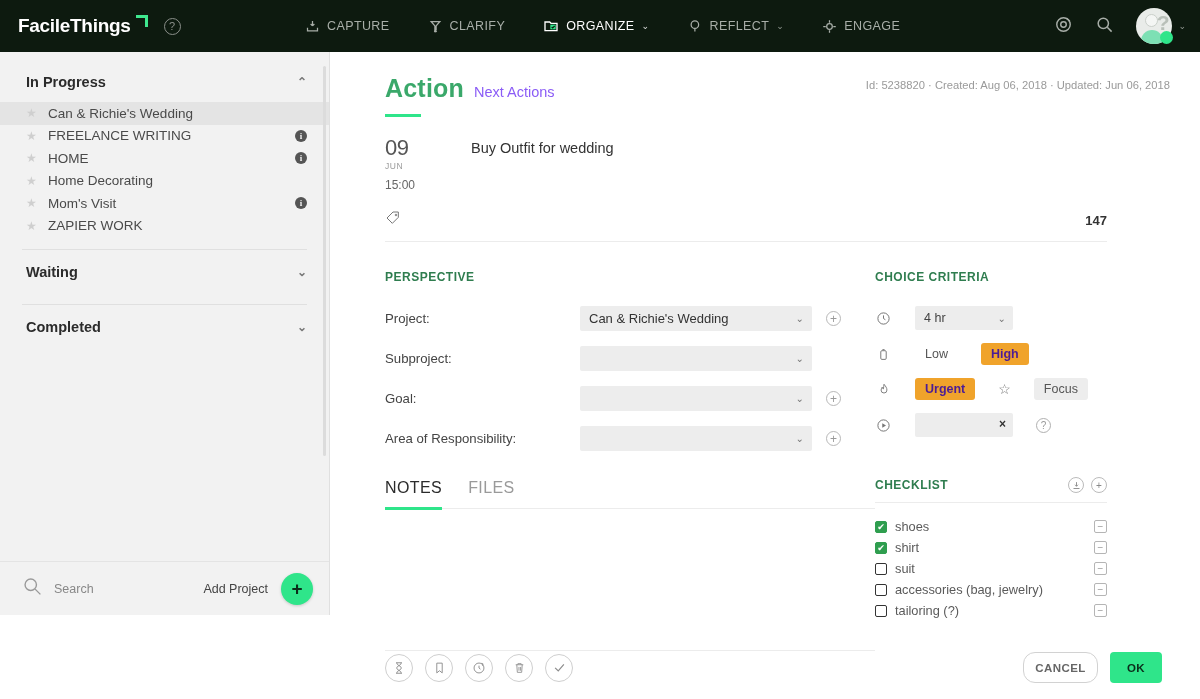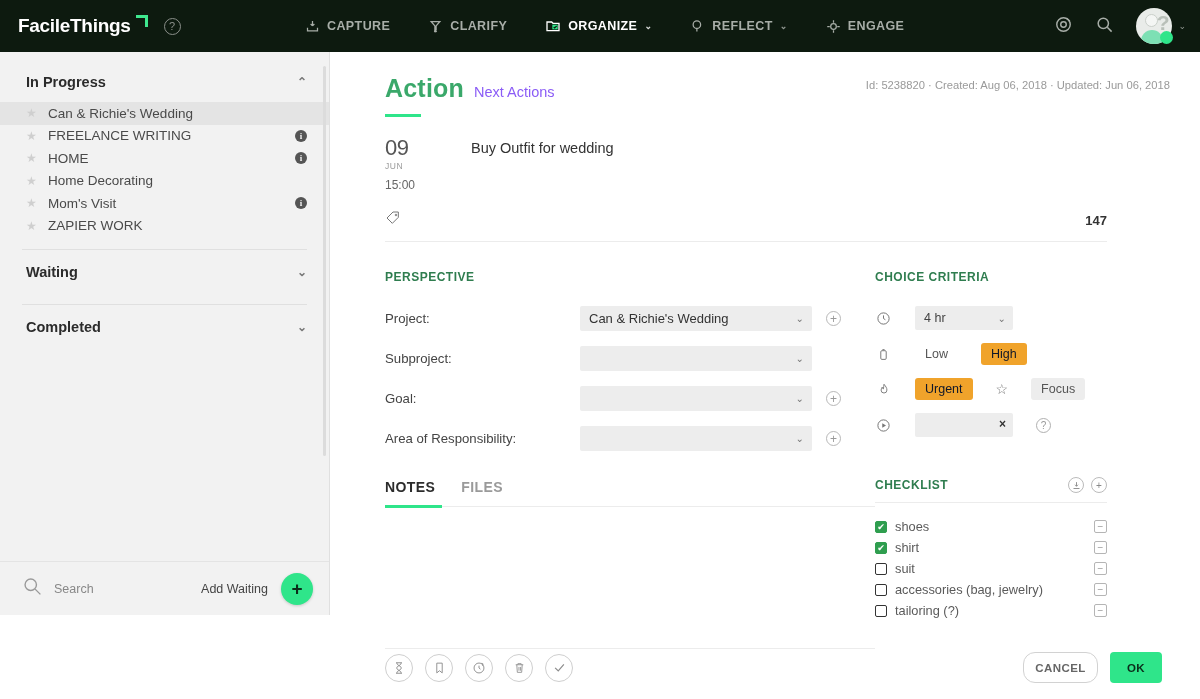--- a/index.html
+++ b/index.html
@@ -44,21 +44,21 @@
   }
   .navitems {
     display: flex; align-items: center;
     position: absolute; left: 305px;
     gap: 38px;
   }
   .navitem {
     display: flex; align-items: center; gap: 7px;
     color: #a8aea8;
     font-size: 12.5px;
-    font-weight: bold;
+    font-weight: normal;
     letter-spacing: 0.4px;
     cursor: pointer;
   }
   .navitem.active { color: #ffffff; }
   .navitem svg { display: block; }
   .chev { font-size: 9px; opacity: .85; }
 
   .nav-right {
     position: absolute; right: 14px;
     display: flex; align-items: center; gap: 22px;
@@ -209,21 +209,21 @@
     background: #ededed; border-radius: 2px;
     font-size: 12.5px; color: #444;
     padding: 0 18px 0 9px;
     display: flex; align-items: center; position: relative; cursor: pointer;
   }
   .sel-small .sc { position: absolute; right: 7px; color: #777; font-size: 10px; }
   .pill {
     font-size: 12.5px; color: #555; padding: 4px 10px;
     border-radius: 3px; cursor: pointer;
   }
-  .pill.orange { background: #f0a32b; color: #0f172a; font-weight: normal; }
+  .pill.orange { background: #f0a32b; color: #4c1d95; font-weight: bold; }
   .pill.gray { background: #ededed; color: #555; }
   .pill.plain { background: transparent; }
   .star-ic { color: #777; font-size: 14px; cursor: pointer; }
   .input-x {
     width: 98px; height: 24px; background: #ededed; border-radius: 2px;
     position: relative; cursor: text;
   }
   .input-x .xmark {
     position: absolute; right: 7px; top: 4px;
     font-size: 12px; color: #333; font-weight: bold; cursor: pointer;
@@ -231,21 +231,21 @@
   .qcircle {
     width: 15px; height: 15px; border-radius: 50%;
     border: 1.2px solid #b0b0b0; color: #999; font-size: 10px;
     display: flex; align-items: center; justify-content: center; cursor: pointer;
   }
 
   
   .tabs-wrap { margin-top: 28px; width: 490px; }
   .tabs { display: flex; gap: 26px; }
   .tab {
-    font-size: 14px; font-weight: bold; letter-spacing: .4px;
+    font-size: 16px; font-weight: normal; letter-spacing: .4px;
     color: #9a9a9a; padding-bottom: 11px; cursor: pointer;
   }
   .tab.active { color: #2b2b2b; }
   .tabs-line { height: 1px; background: #ececec; position: relative; }
   .tabs-line .act { position: absolute; left: 0; top: -1.5px; width: 57px; height: 3px; background: #2fe58a; }
   .notes-body { height: 133px; }
 
   
   .ck-head {
     display: flex; align-items: center; justify-content: space-between;
@@ -448,21 +448,21 @@
     <div class="sb-footer">
       <div class="search-area">
         <span style="color:#9a9a9a;">
           <svg width="21" height="21" viewBox="0 0 24 24" fill="none" stroke="currentColor" stroke-width="1.6">
             <circle cx="10" cy="10" r="6.5"></circle>
               <path d="M15 15l6 6"></path>
           </svg>
         </span>
         <span class="search-label">Search</span>
       </div>
-      <span class="addproj-label">Add Waiting</span>
+      <span class="addproj-label">Add Project</span>
       <div class="fab">
         <span>+</span>
       </div>
     </div>
   </div>
 
   <div class="main">
     <div class="meta">Id: 5238820 · Created: Aug 06, 2018 · Updated: Jun 06, 2018</div>
 
     <div class="title-row">

